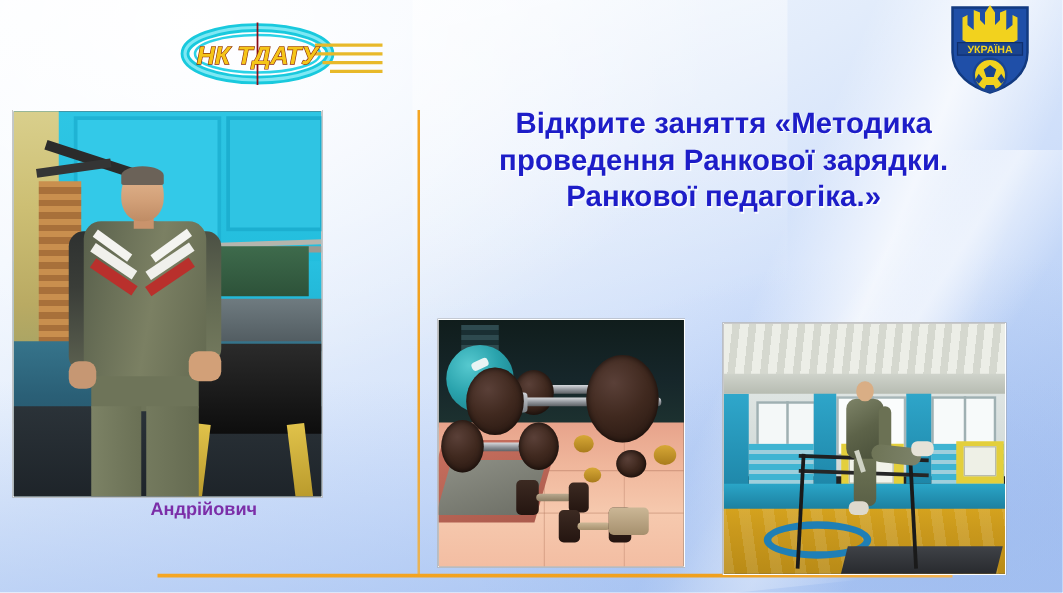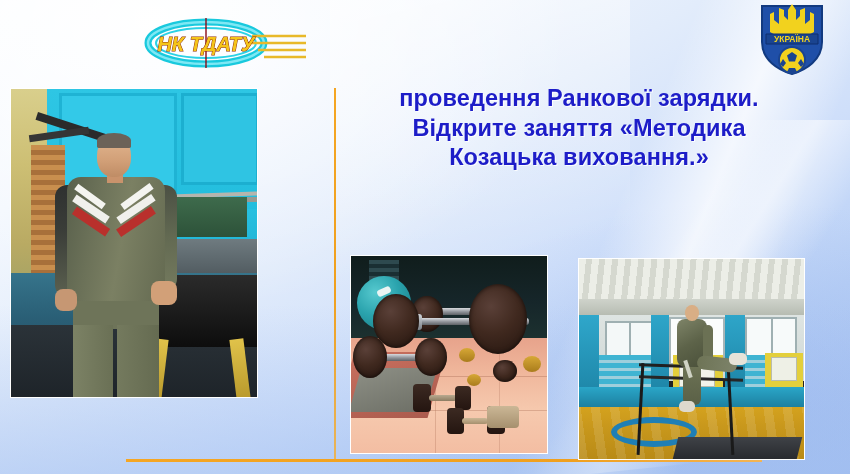--- a/index.html
+++ b/index.html
@@ -251,23 +251,23 @@
     <g fill="#1a4490">
       <polygon points="36,50 41,53.5 39,59.5 33,59.5 31,53.5"></polygon>
       <polygon points="27,57 30,61 27,65 24,62"></polygon>
       <polygon points="45,57 48,62 45,65 42,61"></polygon>
       <polygon points="33,66 39,66 41,70 31,70"></polygon>
     </g>
   </svg>
 </div>
 
 <div class="title">
+  <span>Відкрите заняття «Методика</span>
   <span>проведення Ранкової зарядки.</span>
-  <span>Відкрите заняття «Методика</span>
-  <span>Козацька виховання.»</span>
+  <span>Ранкової педагогіка.»</span>
 </div>
 
 <div class="vline"></div>
 <div class="hline"></div>
 
 <div class="photo photo-portrait">
   <div class="scene">
     <div class="el pp-wall"></div>
     <div class="el pp-door"></div>
     <div class="el pp-door2"></div>
@@ -386,13 +386,14 @@
     <div class="el bp-ath-body"></div>
     <div class="el bp-ath-arm"></div>
     <div class="el bp-ath-legF"></div>
     <div class="el bp-ath-shoe"></div>
     <div class="el bp-ath-strp"></div>
     <div class="el bp-ath-head"></div>
   </div>
 </div>
 
 <div class="caption">
+  <div class="cap-3">Андрійович</div>
 </div>
 
 </body></html>

